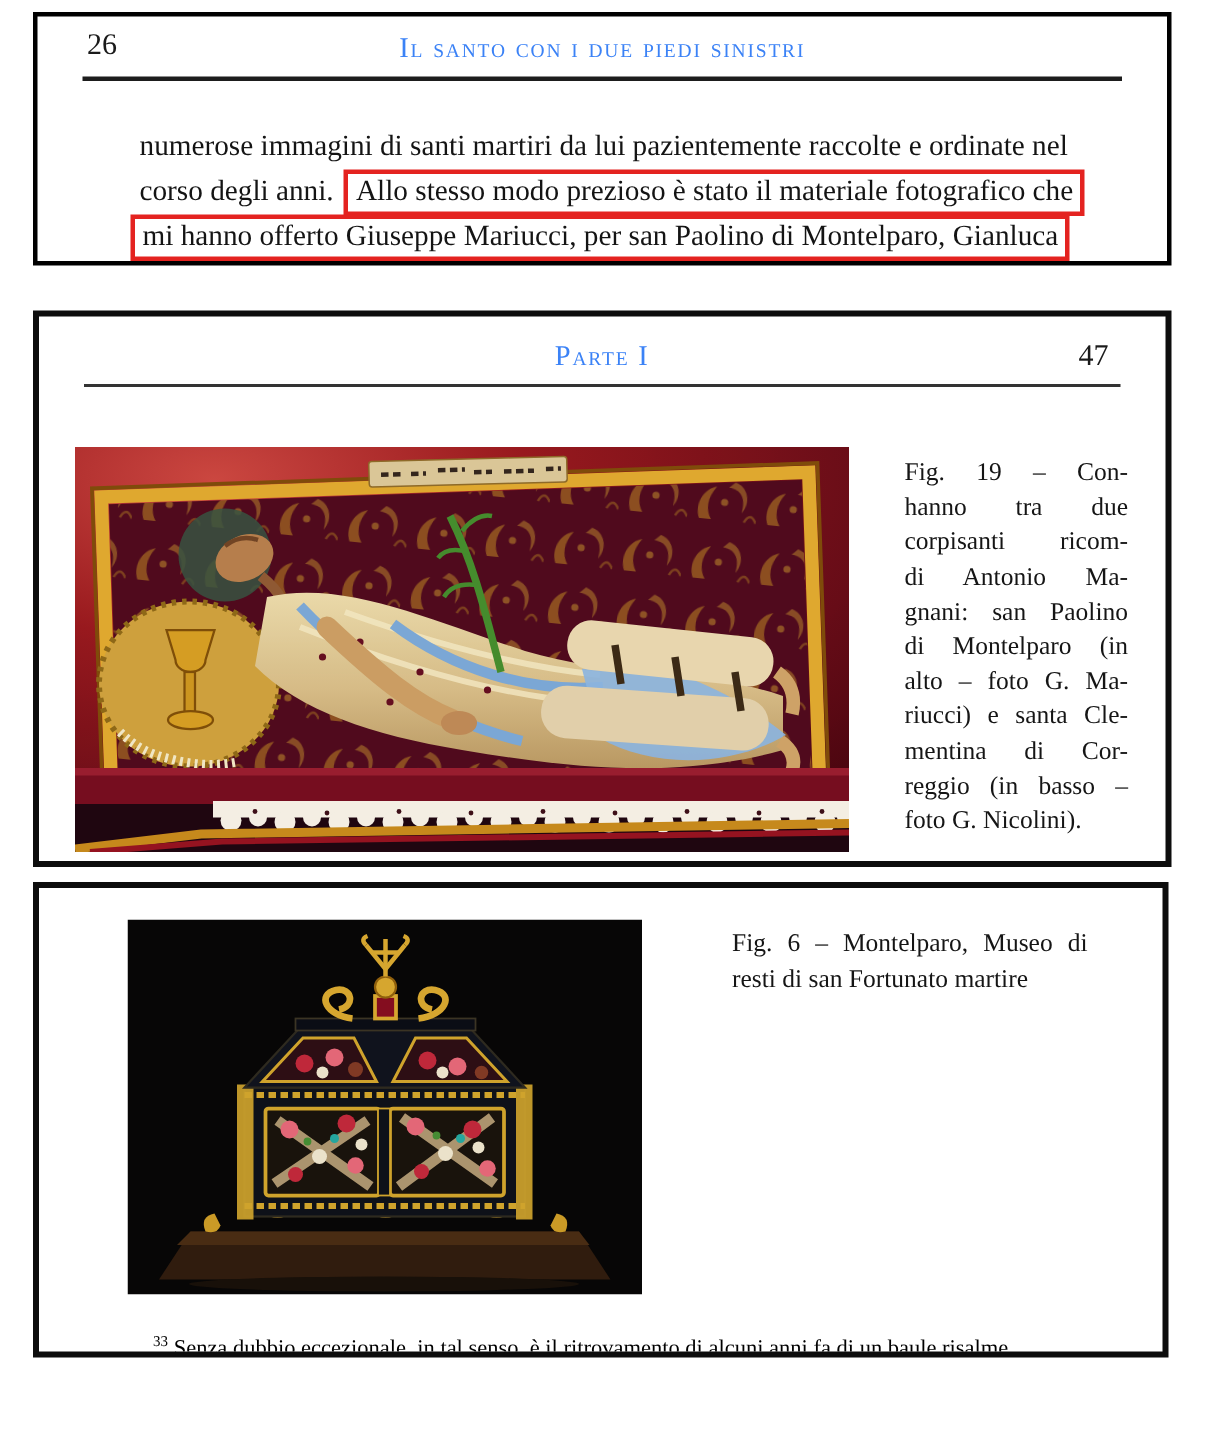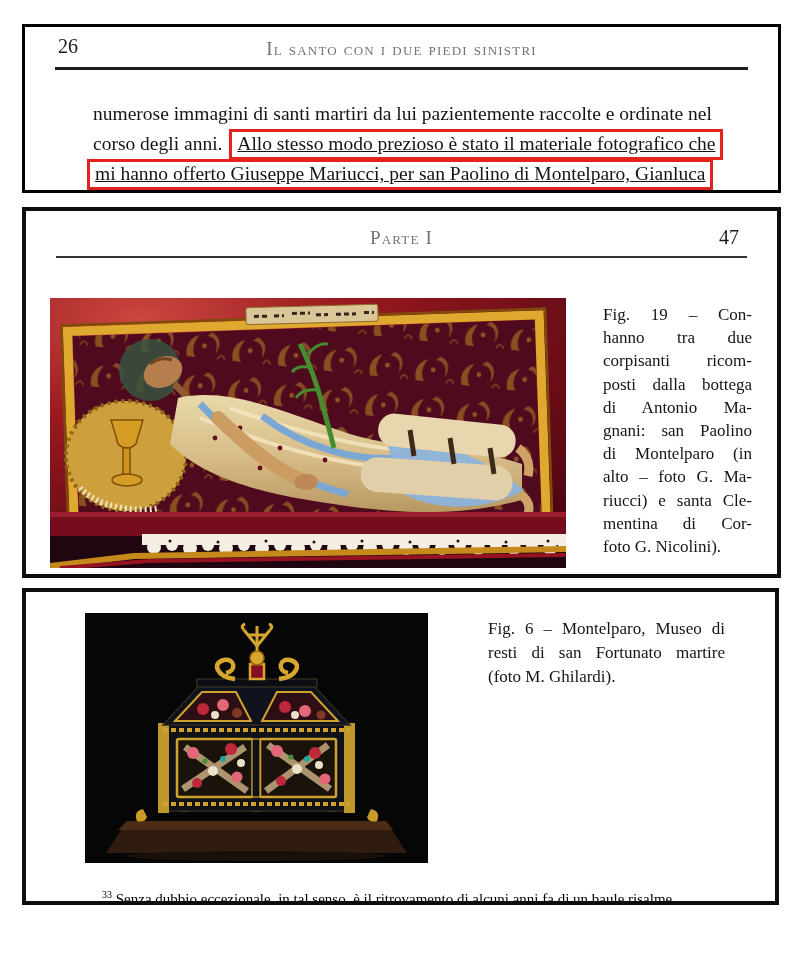--- a/index.html
+++ b/index.html
@@ -1,32 +1,32 @@
 <!DOCTYPE html>
 <html style="--hl: #e42320;"><head>
 <meta charset="utf-8">
 <style>
   html,body{margin:0;padding:0;background:#ffffff;}
   .canvas{position:relative;width:805px;height:960px;background:#fff;
           font-family:"Liberation Serif","DejaVu Serif",serif;color:#141414;overflow:hidden;}
   .panel{position:absolute;background:#fff;box-sizing:border-box;overflow:hidden;}
-  #panel-26{left:22px;top:24px;width:759px;height:169px;border:3px solid #000;}
+  #panel-26{left:22px;top:8px;width:759px;height:169px;border:3px solid #000;}
   #panel-47{left:22px;top:207px;width:759px;height:371px;border:4px solid #0d0d0d;}
   #panel-fig6{left:22px;top:588px;width:757px;height:317px;border:4px solid #0d0d0d;}
 
   .pnum{position:absolute;font-size:20px;color:#1a1a1a;}
-  .running-head{text-align:center;font-variant:small-caps;font-size:19px;letter-spacing:1.2px;color:#737373;}
+  .running-head{text-align:center;font-variant:small-caps;font-size:19px;letter-spacing:1.2px;color:#3b82f6;}
   #panel-26 .running-head{margin-top:11px;}
   #panel-47 .running-head{margin-top:16px;}
   .rule-thick{border-top:3px solid #1d1d1d;margin:7px 30px 0 30px;}
   .rule-thin{border-top:2px solid #333;margin:7px 30px 0 30px;}
 
   .bodytext{position:absolute;left:33px;top:72px;width:716px;font-size:19.5px;line-height:30px;white-space:nowrap;margin-left:35px;}
   .t-line{height:30px;}
-  .hl{display:inline-block;border:3px solid var(--hl,#e42320);padding:0 5px 1px 5px;margin:-4px -2px -4px 2px;line-height:24px;text-decoration:underline;}
+  .hl{display:inline-block;border:3px solid var(--hl,#e42320);padding:0 5px 1px 5px;margin:-4px -2px -4px 2px;line-height:24px;}
   .hl.full{margin-left:-6px;}
 
   .caption{position:absolute;font-size:17px;color:#151515;font-family:Liberation Serif, serif;}
   #caption-fig19{left:577px;top:92px;width:149px;line-height:23.2px;}
   #caption-fig6{left:462px;top:25px;width:237px;line-height:24px;}
   .cap-line{text-align:justify;text-align-last:justify;white-space:normal;}
   .cap-line:last-child{text-align-last:left;}
 
   .photo{position:absolute;}
   .photo svg{display:block;filter:blur(.5px) saturate(1.12);}
@@ -185,27 +185,27 @@
           <path d="M0,268 L84,258 L516,251" stroke="#c08a28" stroke-width="6" fill="none"></path>
           <path d="M10,270 L98,263 L516,257" stroke="#8a1622" stroke-width="4" fill="none"></path>
         </g>
       </svg>
     </div>
 
     <div class="caption" id="caption-fig19">
         <div class="cap-line">Fig. 19 – Con-</div>
         <div class="cap-line">hanno tra due</div>
         <div class="cap-line">corpisanti ricom-</div>
-        <div class="cap-line">posti dalla bottega</div>
         <div class="cap-line">di Antonio Ma-</div>
         <div class="cap-line">gnani: san Paolino</div>
         <div class="cap-line">di Montelparo (in</div>
         <div class="cap-line">alto – foto G. Ma-</div>
         <div class="cap-line">riucci) e santa Cle-</div>
         <div class="cap-line">mentina di Cor-</div>
+        <div class="cap-line">reggio (in basso –</div>
         <div class="cap-line">foto G. Nicolini).</div>
       </div>
   </div>
 
   <div class="panel" id="panel-fig6">
 
     <div class="photo" id="photo-reliquario">
       <svg viewBox="0 0 343 250" width="343" height="250">
         <rect width="343" height="250" fill="#070606"></rect>
         <g>
@@ -276,21 +276,20 @@
             <path d="M163,22 L181,22"></path>
             <path d="M159,17 q-4,-4 1,-6 M185,17 q4,-4 -1,-6"></path>
           </g>
         </g>
       </svg>
     </div>
 
     <div class="caption" id="caption-fig6">
         <div class="cap-line">Fig. 6 – Montelparo, Museo di</div>
         <div class="cap-line">resti di san Fortunato martire</div>
-        <div class="cap-line">(foto M. Ghilardi).</div>
       </div>
 
     <div class="footnote">
       <sup>33</sup>
       <span>Senza dubbio eccezionale, in tal senso, è il ritrovamento di alcuni anni fa di un baule risalme</span>
     </div>
   </div>
 
 </div>
 

